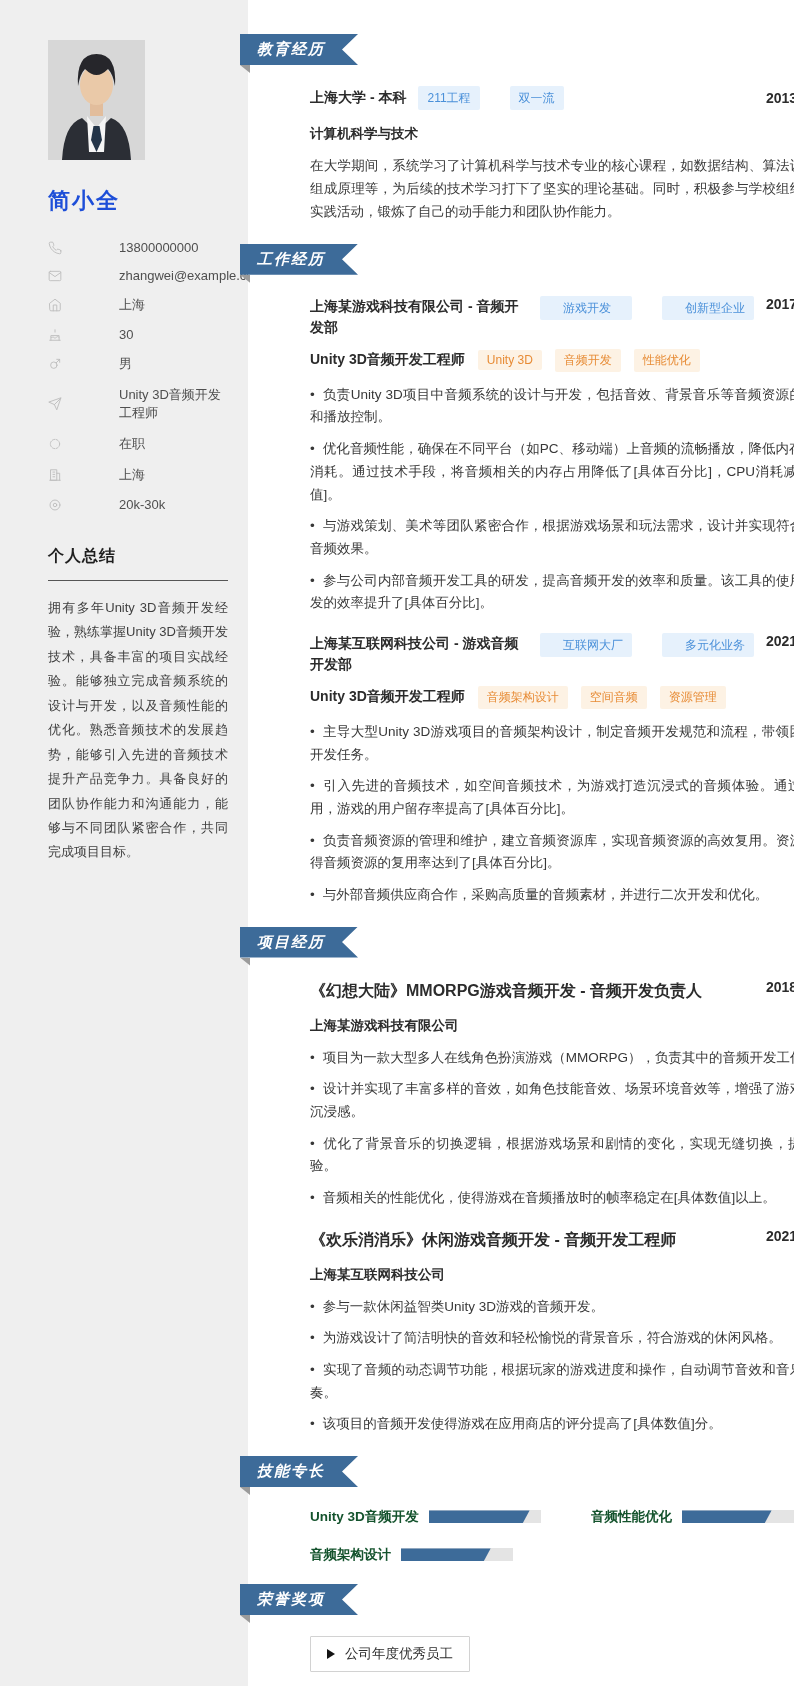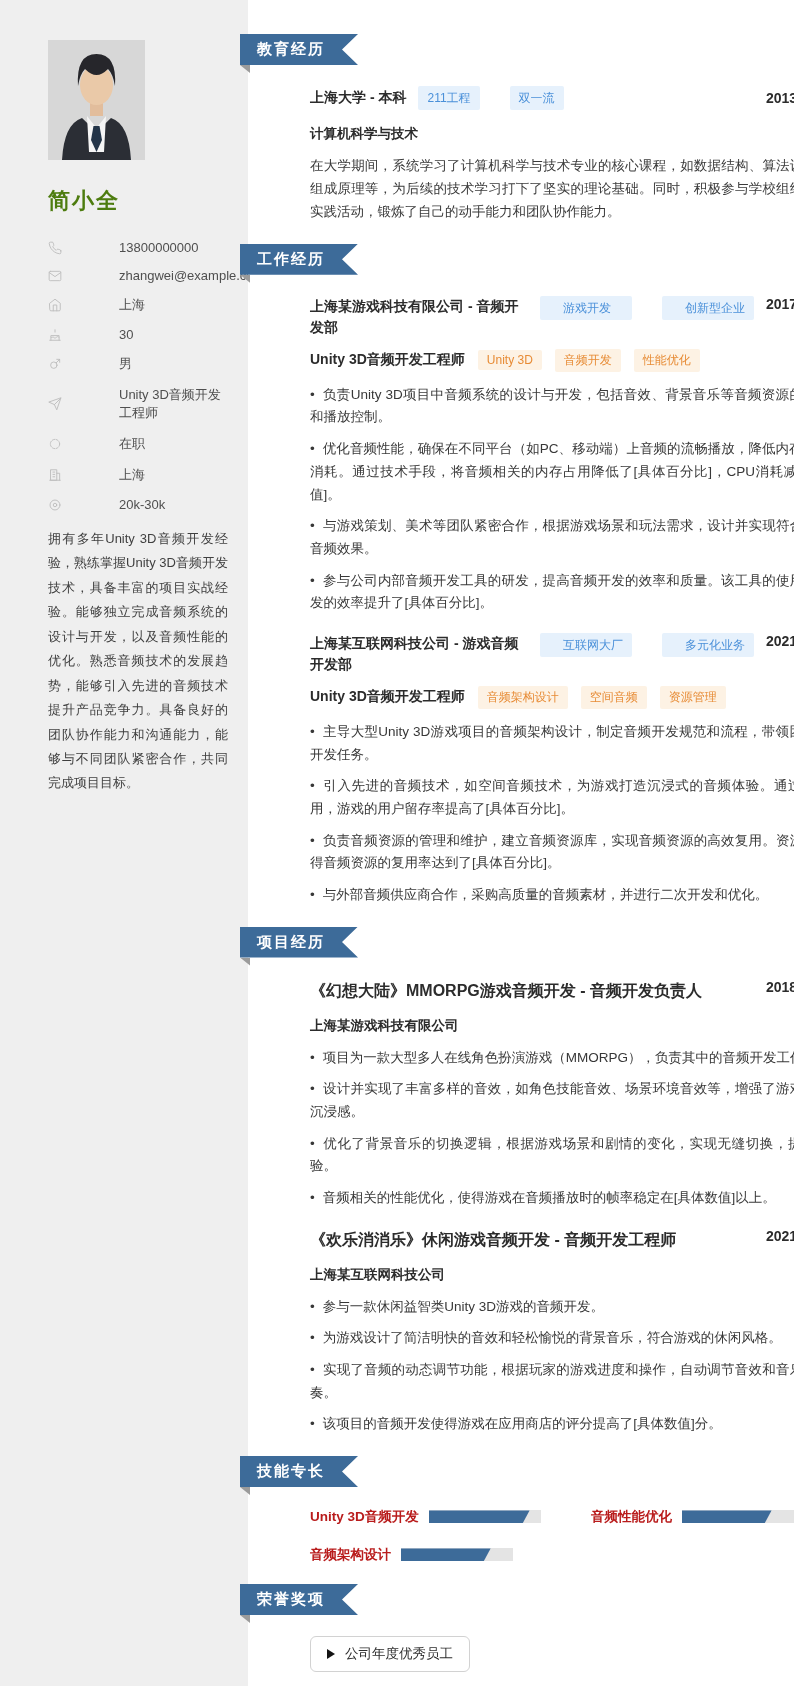--- a/index.html
+++ b/index.html
@@ -6,38 +6,39 @@
   .page{
     width:794px;height:1686px;display:flex;background:#ffffff;overflow:hidden;
     font-family:"Liberation Sans","DejaVu Sans",sans-serif;color:#333;
   }
   
   .sidebar{
     width:248px;flex:none;background:#efefef;box-sizing:border-box;
     padding:40px 20px 30px 48px;
   }
   .photo{width:97px;height:120px;display:block;}
-  .name{margin-top:26px;font-size:22px;font-weight:bold;color:#4d7c0f;letter-spacing:2px;}
+  .name{margin-top:26px;font-size:22px;font-weight:bold;color:#1d4ed8;letter-spacing:2px;}
   .contacts{margin-top:24px;}
   .contact-row{display:flex;align-items:center;margin-bottom:13px;gap:47px;}
   .cicon{width:14px;height:14px;flex:none;display:flex;align-items:center;justify-content:center;}
   .cicon svg{width:14px;height:14px;stroke:#bdbdbd;fill:none;stroke-width:1.6;stroke-linecap:round;stroke-linejoin:round;}
   .ctext{margin-left:10px;font-size:13px;color:#4f4f4f;}
   .summary-title{margin-top:34px;font-size:16px;font-weight:bold;color:#1f1f1f;
     padding-bottom:13px;border-bottom:1px solid #555;letter-spacing:1px;}
   .summary{margin-top:15px;font-size:13px;color:#3f3f3f;line-height:1.88;text-align:justify;}
   
   .main{flex:1;background:#ffffff;box-sizing:border-box;padding-top:34px;}
   .section{margin-bottom:20px;}
   .ribbon-wrap{position:relative;margin-left:-8px;margin-bottom:21px;}
   .ribbon{
     width:118px;height:31px;background:#3d6b99;color:#fff;font-size:15px;font-weight:bold;
     display:flex;align-items:center;justify-content:center;box-sizing:border-box;
     padding-right:16px;letter-spacing:2px;
     clip-path:polygon(0 0,100% 0,calc(100% - 16px) 50%,100% 100%,0 100%);
+    font-style:italic;
   }
   .ribbon-fold{position:absolute;left:0;top:31px;width:10px;height:8px;background:#9b9b9b;
     clip-path:polygon(0 0,100% 0,100% 100%);}
   .section-body{padding:0 19px 0 62px;}
   .entry{margin-bottom:18px;}
   .entry-head{display:flex;align-items:flex-start;gap:12px;}
   .ehead-center{display:flex;align-items:center;}
   .company{font-weight:bold;font-size:14px;color:#2c2c2c;line-height:1.5;width:218px;flex:none;}
   .school{font-weight:bold;font-size:14px;color:#2c2c2c;}
   .tags{display:flex;gap:30px;}
@@ -51,25 +52,25 @@
   .desc{margin-top:12px;font-size:13.5px;line-height:1.7;color:#3a3a3a;text-align:justify;}
   ul.bullets{list-style:none;margin:12px 0 0 0;padding:0;}
   ul.bullets li{font-size:13.5px;line-height:1.68;color:#383838;margin-bottom:9px;text-align:justify;}
   ul.bullets li .dot{margin-right:8px;}
   .ptitle-row{display:flex;align-items:flex-start;gap:12px;margin-bottom:14px;}
   .ptitle{font-weight:bold;font-size:16px;color:#2c2c2c;line-height:1.5;text-align:right;}
   .pcompany{font-weight:bold;font-size:13.5px;color:#2c2c2c;}
   
   .skill-grid{display:flex;flex-wrap:wrap;row-gap:20px;margin-top:4px;}
   .skill{display:flex;align-items:center;width:50%;box-sizing:border-box;}
-  .skill-label{font-weight:bold;font-size:13.5px;color:#b91c1c;margin-right:10px;white-space:nowrap;}
+  .skill-label{font-weight:bold;font-size:13.5px;color:#14532d;margin-right:10px;white-space:nowrap;}
   .skill-track{width:112px;height:13px;background:#e4e4e4;}
   .skill-fill{height:100%;background:#3d6b99;clip-path:polygon(0 0,100% 0,calc(100% - 7px) 100%,0 100%);}
   
-  .honor-box{display:inline-flex;align-items:center;border:1px solid #d2d2d2;border-radius:6px;
+  .honor-box{display:inline-flex;align-items:center;border:1px solid #d2d2d2;border-radius:1px;
     padding:8px 16px;background:#fff;}
   .play-icon{width:0;height:0;border-left:8px solid #141414;border-top:5px solid transparent;
     border-bottom:5px solid transparent;margin-right:10px;}
   .honor-label{font-size:13.5px;color:#2c2c2c;}
 </style>
 </head>
 <body>
 
 <div class="page">
 
@@ -166,20 +167,21 @@
         <span class="cicon">
           <svg viewBox="0 0 24 24">
               <circle cx="12" cy="12" r="8.5"></circle>
               <circle cx="12" cy="12" r="3"></circle>
             </svg>
         </span>
         <span class="ctext">20k-30k</span>
       </div>
     </div>
 
+    <div class="summary-title">个人总结</div>
     <div class="summary">拥有多年Unity 3D音频开发经验，熟练掌握Unity 3D音频开发技术，具备丰富的项目实战经验。能够独立完成音频系统的设计与开发，以及音频性能的优化。熟悉音频技术的发展趋势，能够引入先进的音频技术提升产品竞争力。具备良好的团队协作能力和沟通能力，能够与不同团队紧密合作，共同完成项目目标。</div>
   </aside>
 
   <main class="main">
 
     <section class="section">
       <div class="ribbon-wrap">
         <div class="ribbon">教育经历</div>
         <div class="ribbon-fold"></div>
       </div>

